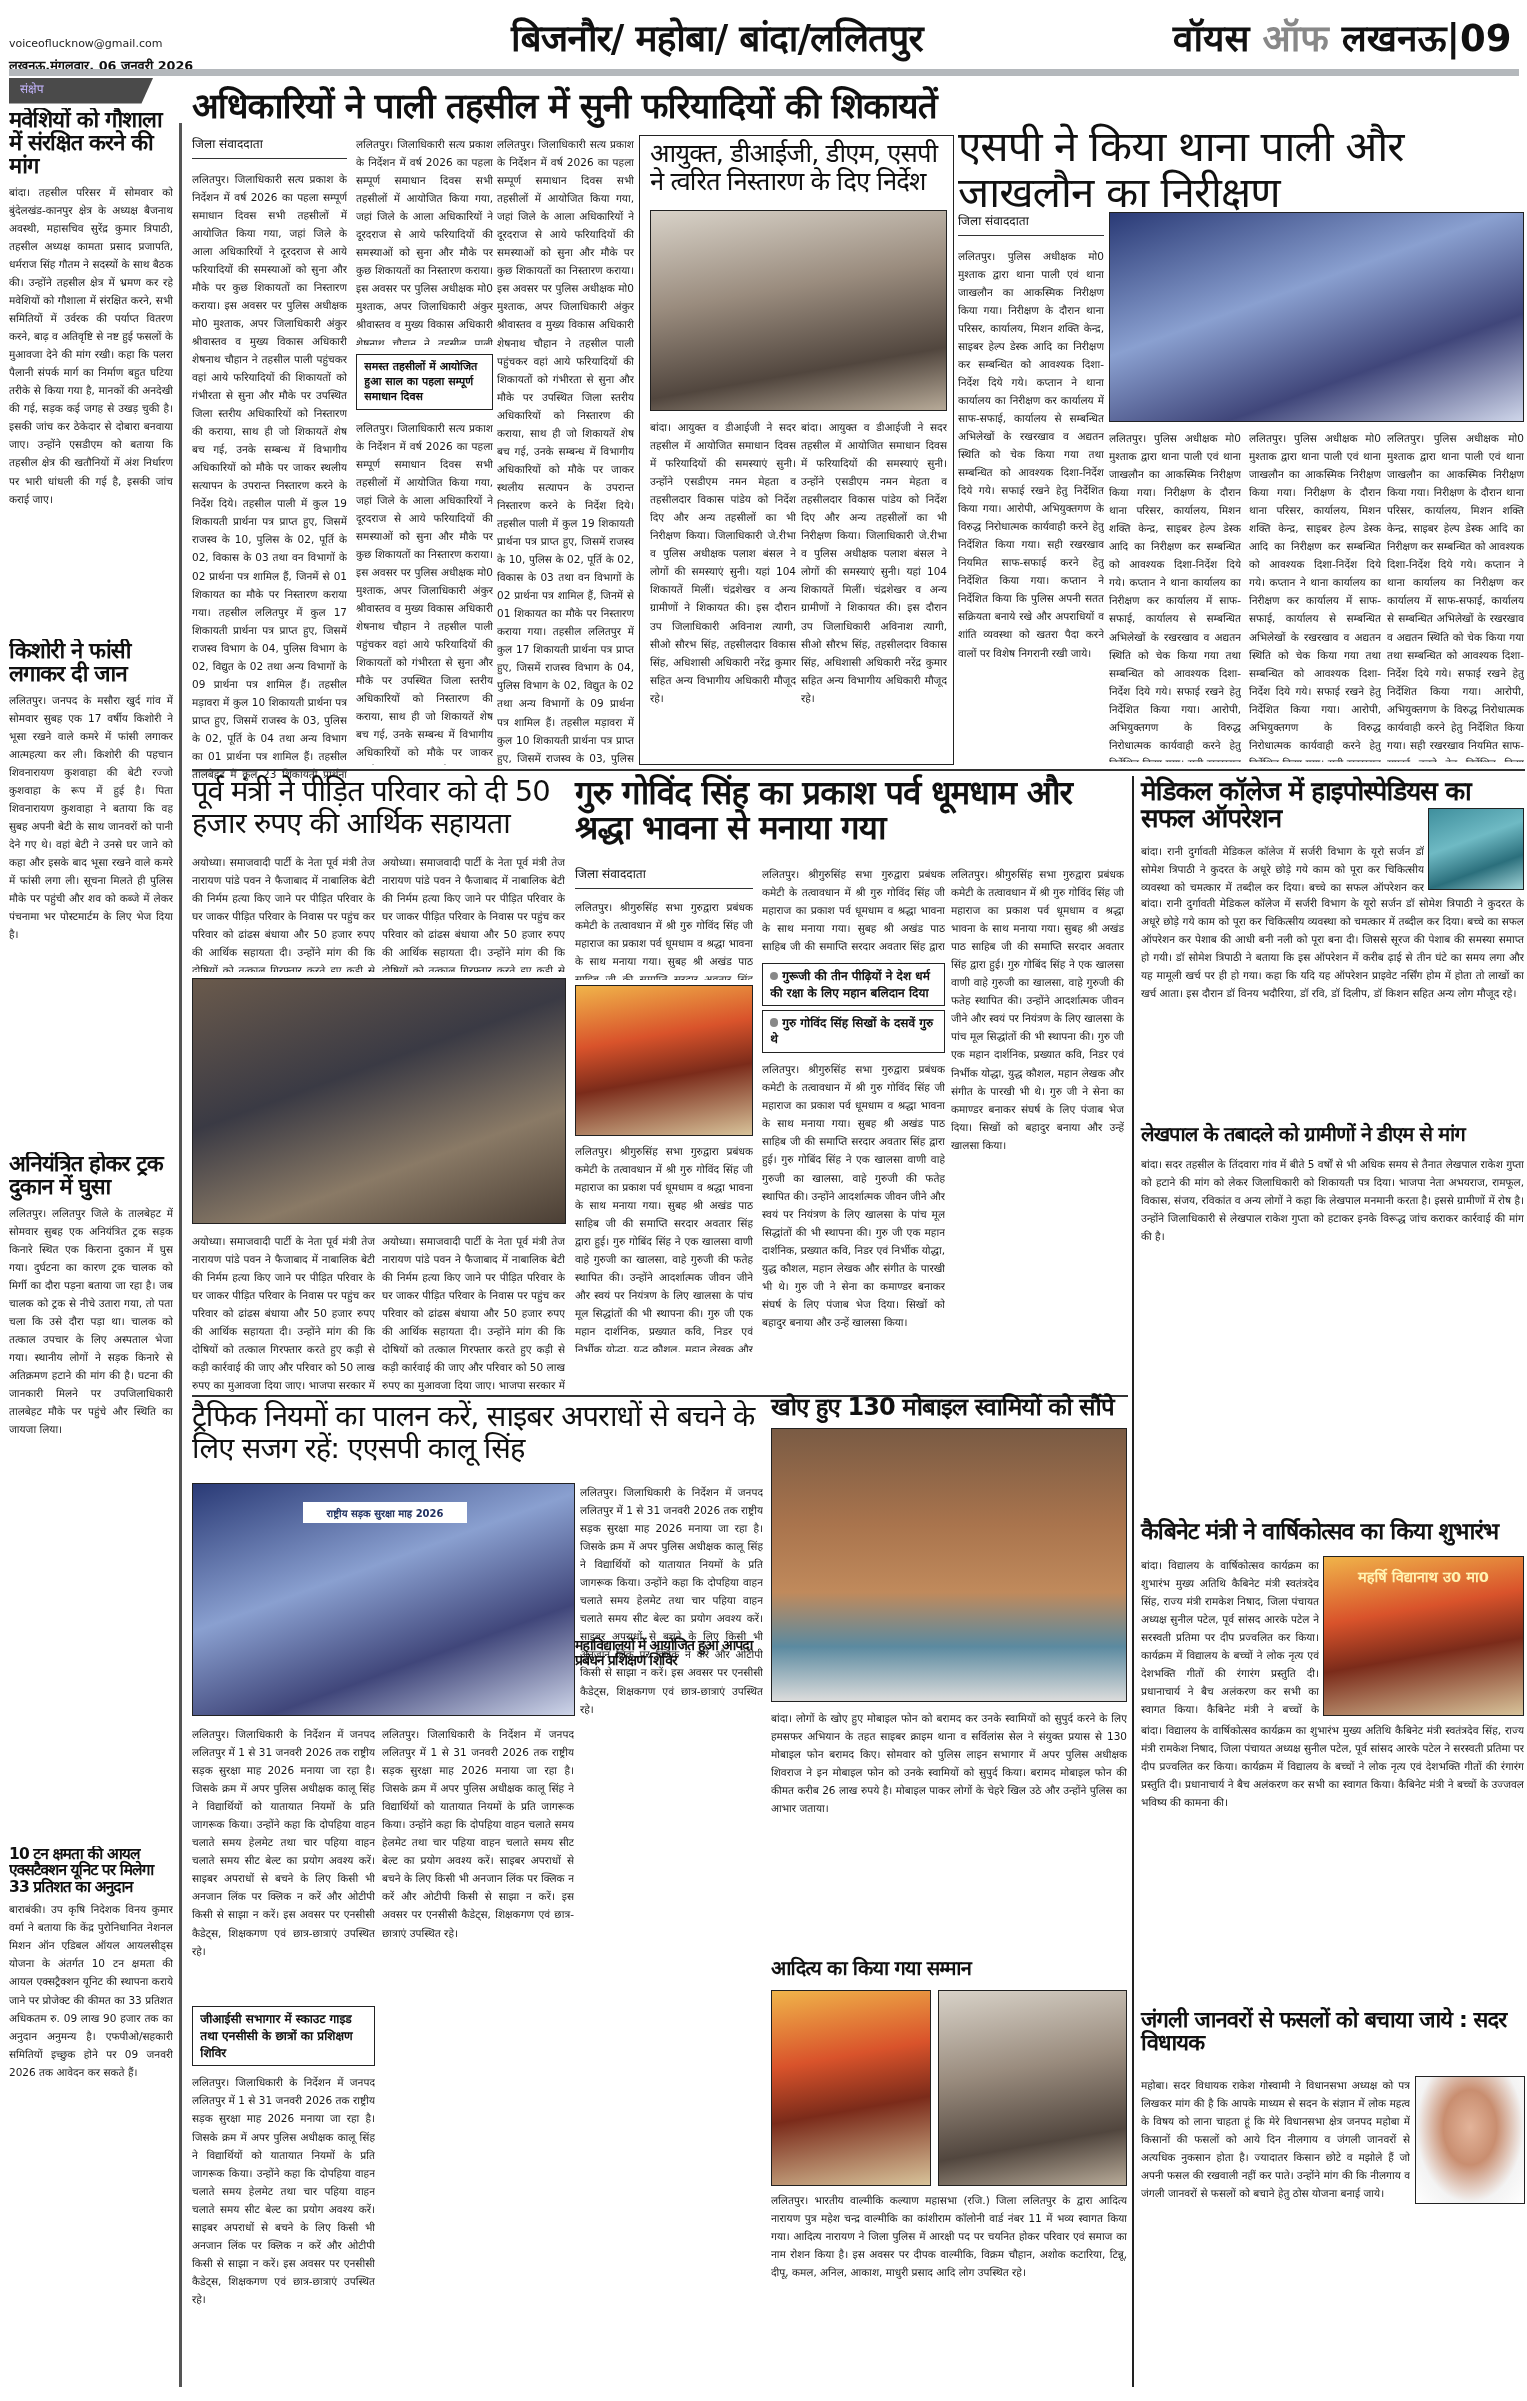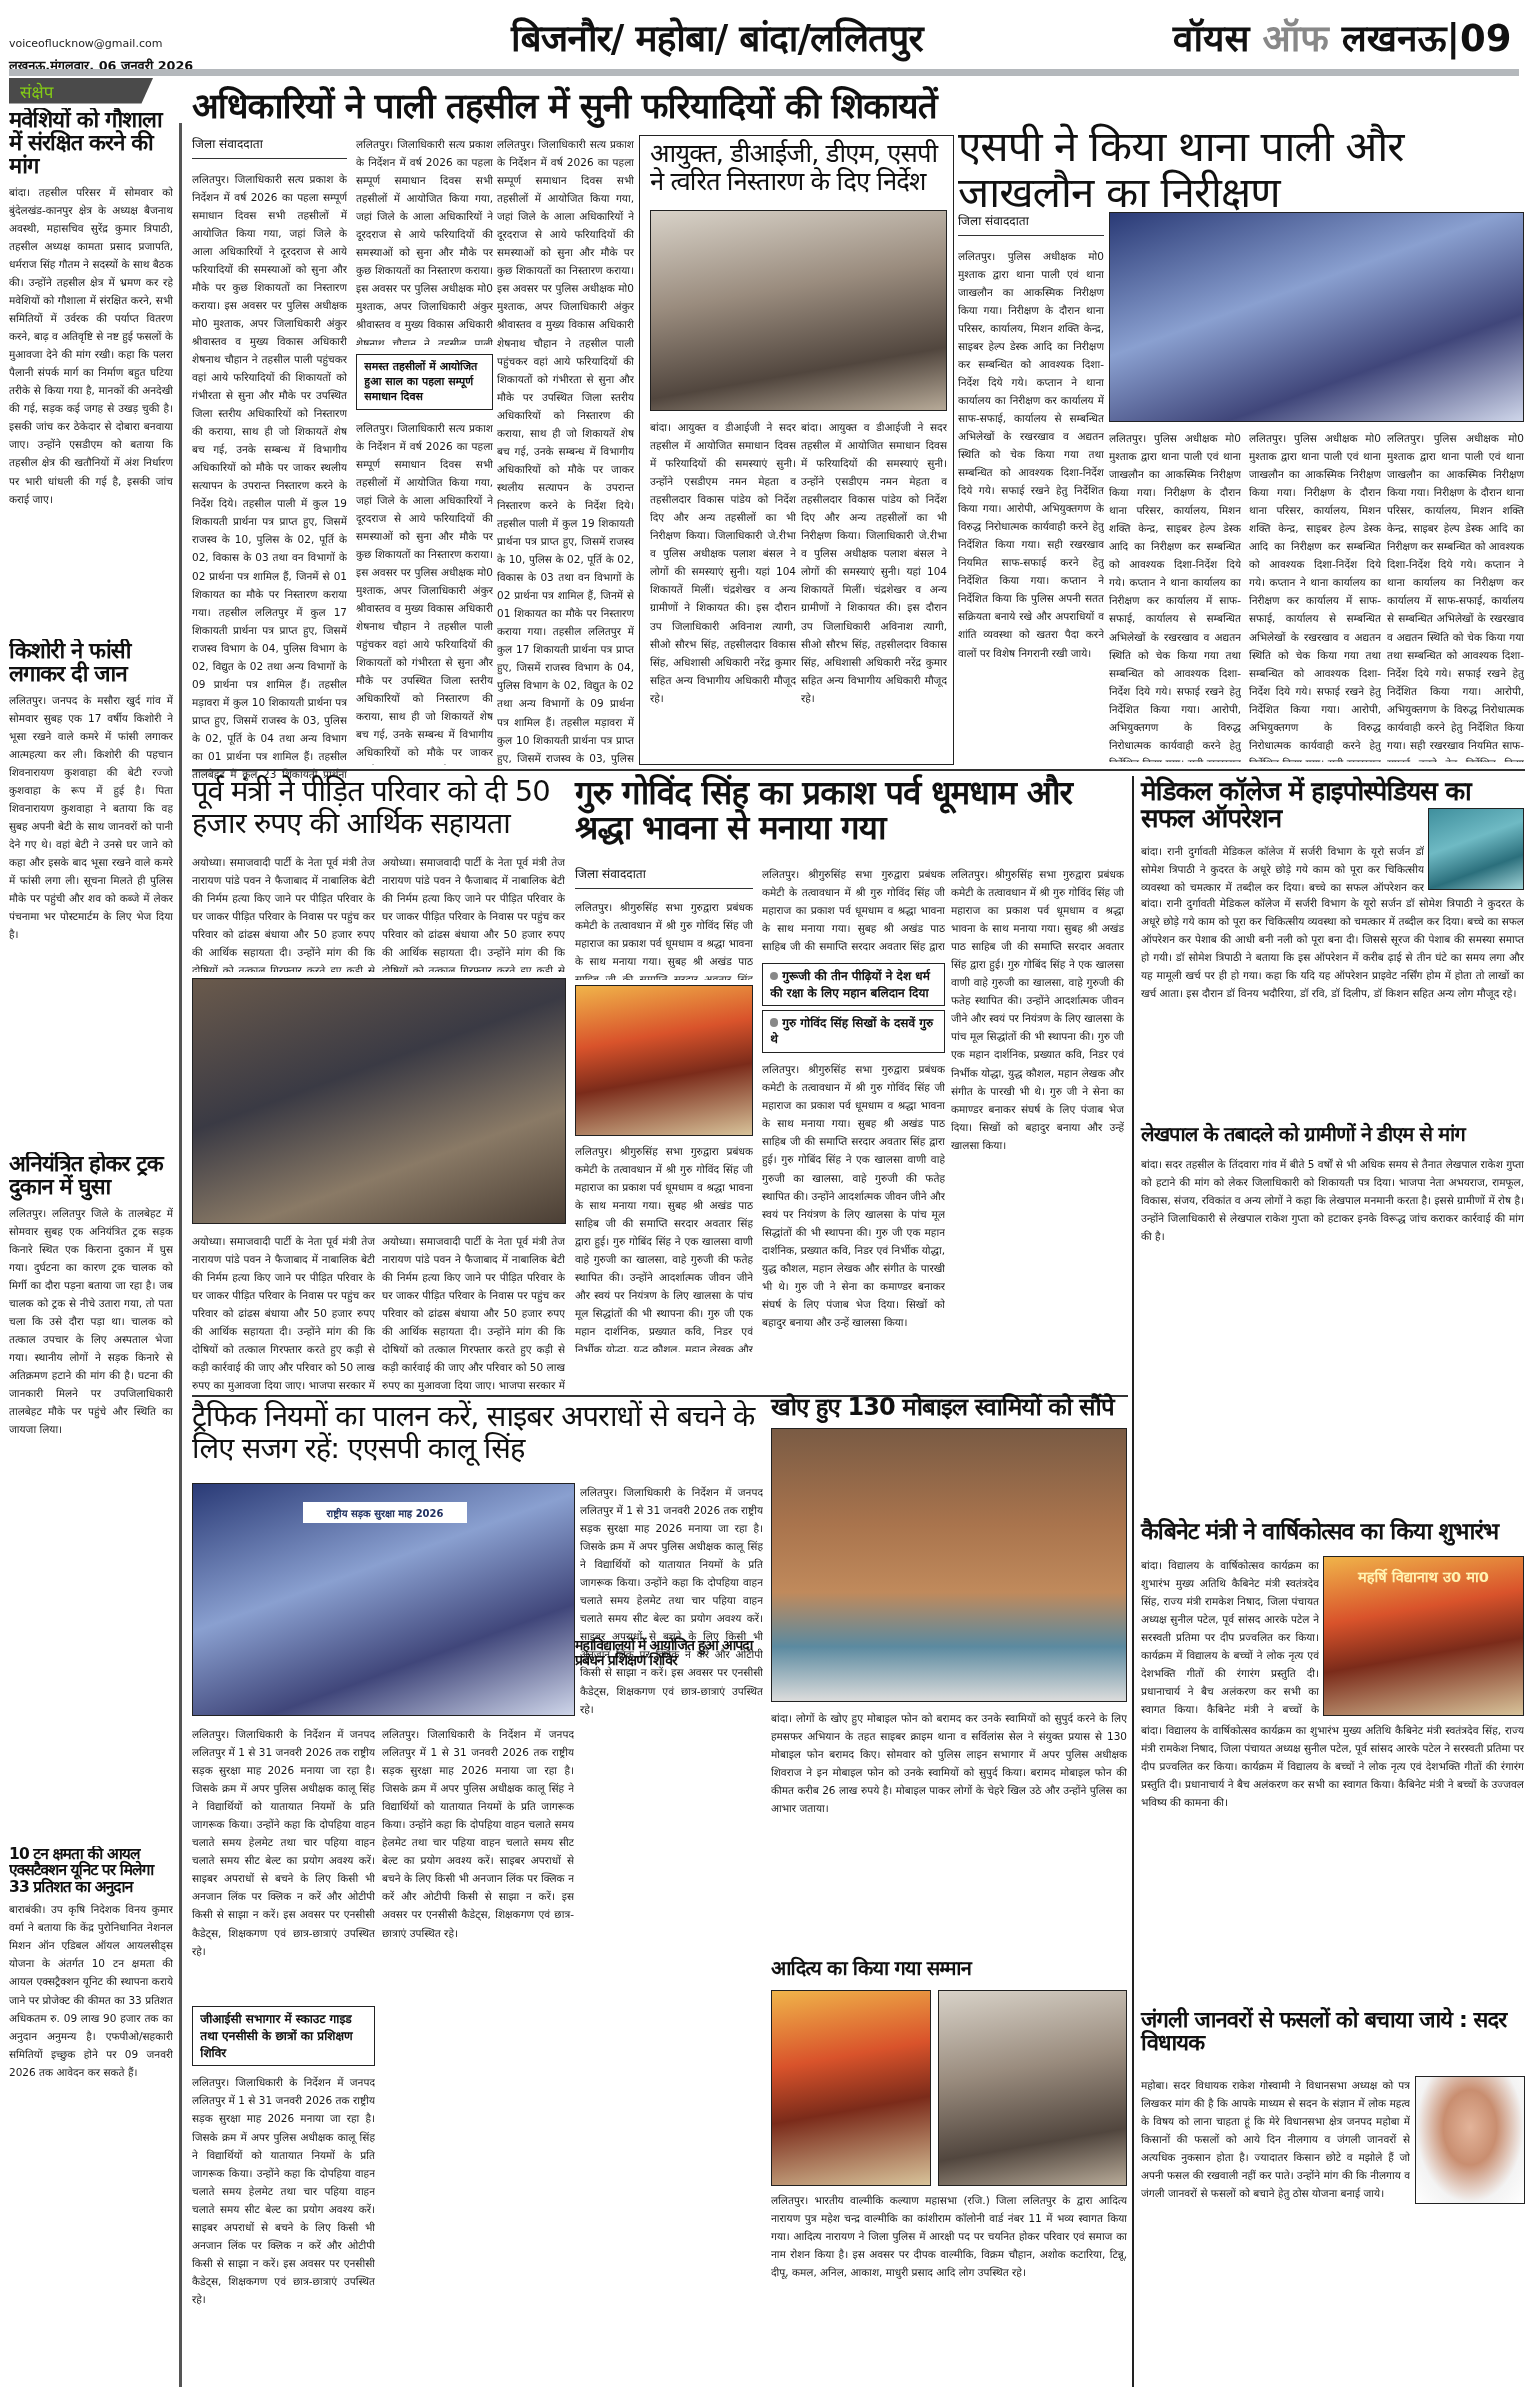--- a/index.html
+++ b/index.html
@@ -4,21 +4,21 @@
 <style>
   * { box-sizing: border-box; margin: 0; padding: 0; }
   body { width: 1528px; height: 2401px; background: #fff; font-family: "DejaVu Sans", sans-serif; color: #111; position: relative; overflow: hidden; }
   .abs { position: absolute; }
   .hdr-date { left: 9px; top: 16.4px; font-size: 12.8px; font-weight: bold; margin-top: 40px; }
   .hdr-email { left: 9px; top: 37px; font-size: 11px; color: #222; }
   .hdr-section { left: 511px; top: 11px; font-size: 37px; font-weight: bold; letter-spacing: -0.9px; }
   .hdr-brand { right: 16.4px; top: 11px; font-size: 37px; font-weight: bold; }
   .hdr-brand .grey { color: #888; }
   .hdr-bar { left: 9px; top: 69px; width: 1510px; height: 7.3px; background: #b4b8bc; }
-  .sankshep { left: 9px; top: 78px; width: 144px; height: 25.6px; background: #4a4a4a; color: #84cc16; font-size: 17px; padding: 1.8px 11px; clip-path: polygon(0 0,100% 0,92% 100%,0 100%); }
+  .sankshep { left: 9px; top: 78px; width: 144px; height: 25.6px; background: #4a4a4a; color: #c4b5fd; font-size: 12px; padding: 1.8px 11px; clip-path: polygon(0 0,100% 0,92% 100%,0 100%); }
   .vline { background: #555; width: 2.7px; }
   .hline { background: #333; height: 1.8px; }
   .headline { font-weight: bold; line-height: 1.05; letter-spacing: -0.9px; }
   .hl-light { font-weight: normal; line-height: 1.1; letter-spacing: -0.9px; }
   .byline { font-size: 12px; border-bottom: 1.8px solid #333; padding-bottom: 5.5px; }
   .body { font-size: 10.5px; line-height: 1.72; text-align: justify; color: #1a1a1a; }
   .col { position: absolute; overflow: hidden; }
   .photo { position: absolute; border: 0.9px solid #222; overflow: hidden; }
   .ph-dark { background: linear-gradient(160deg,#6a5a4c 0%,#3a3a44 40%,#8a7a66 70%,#4b3f35 100%); }
   .ph-blue { background: linear-gradient(160deg,#3f8f9d 0%,#6fbac4 40%,#2b6f7c 70%,#9fd2d6 100%); }

